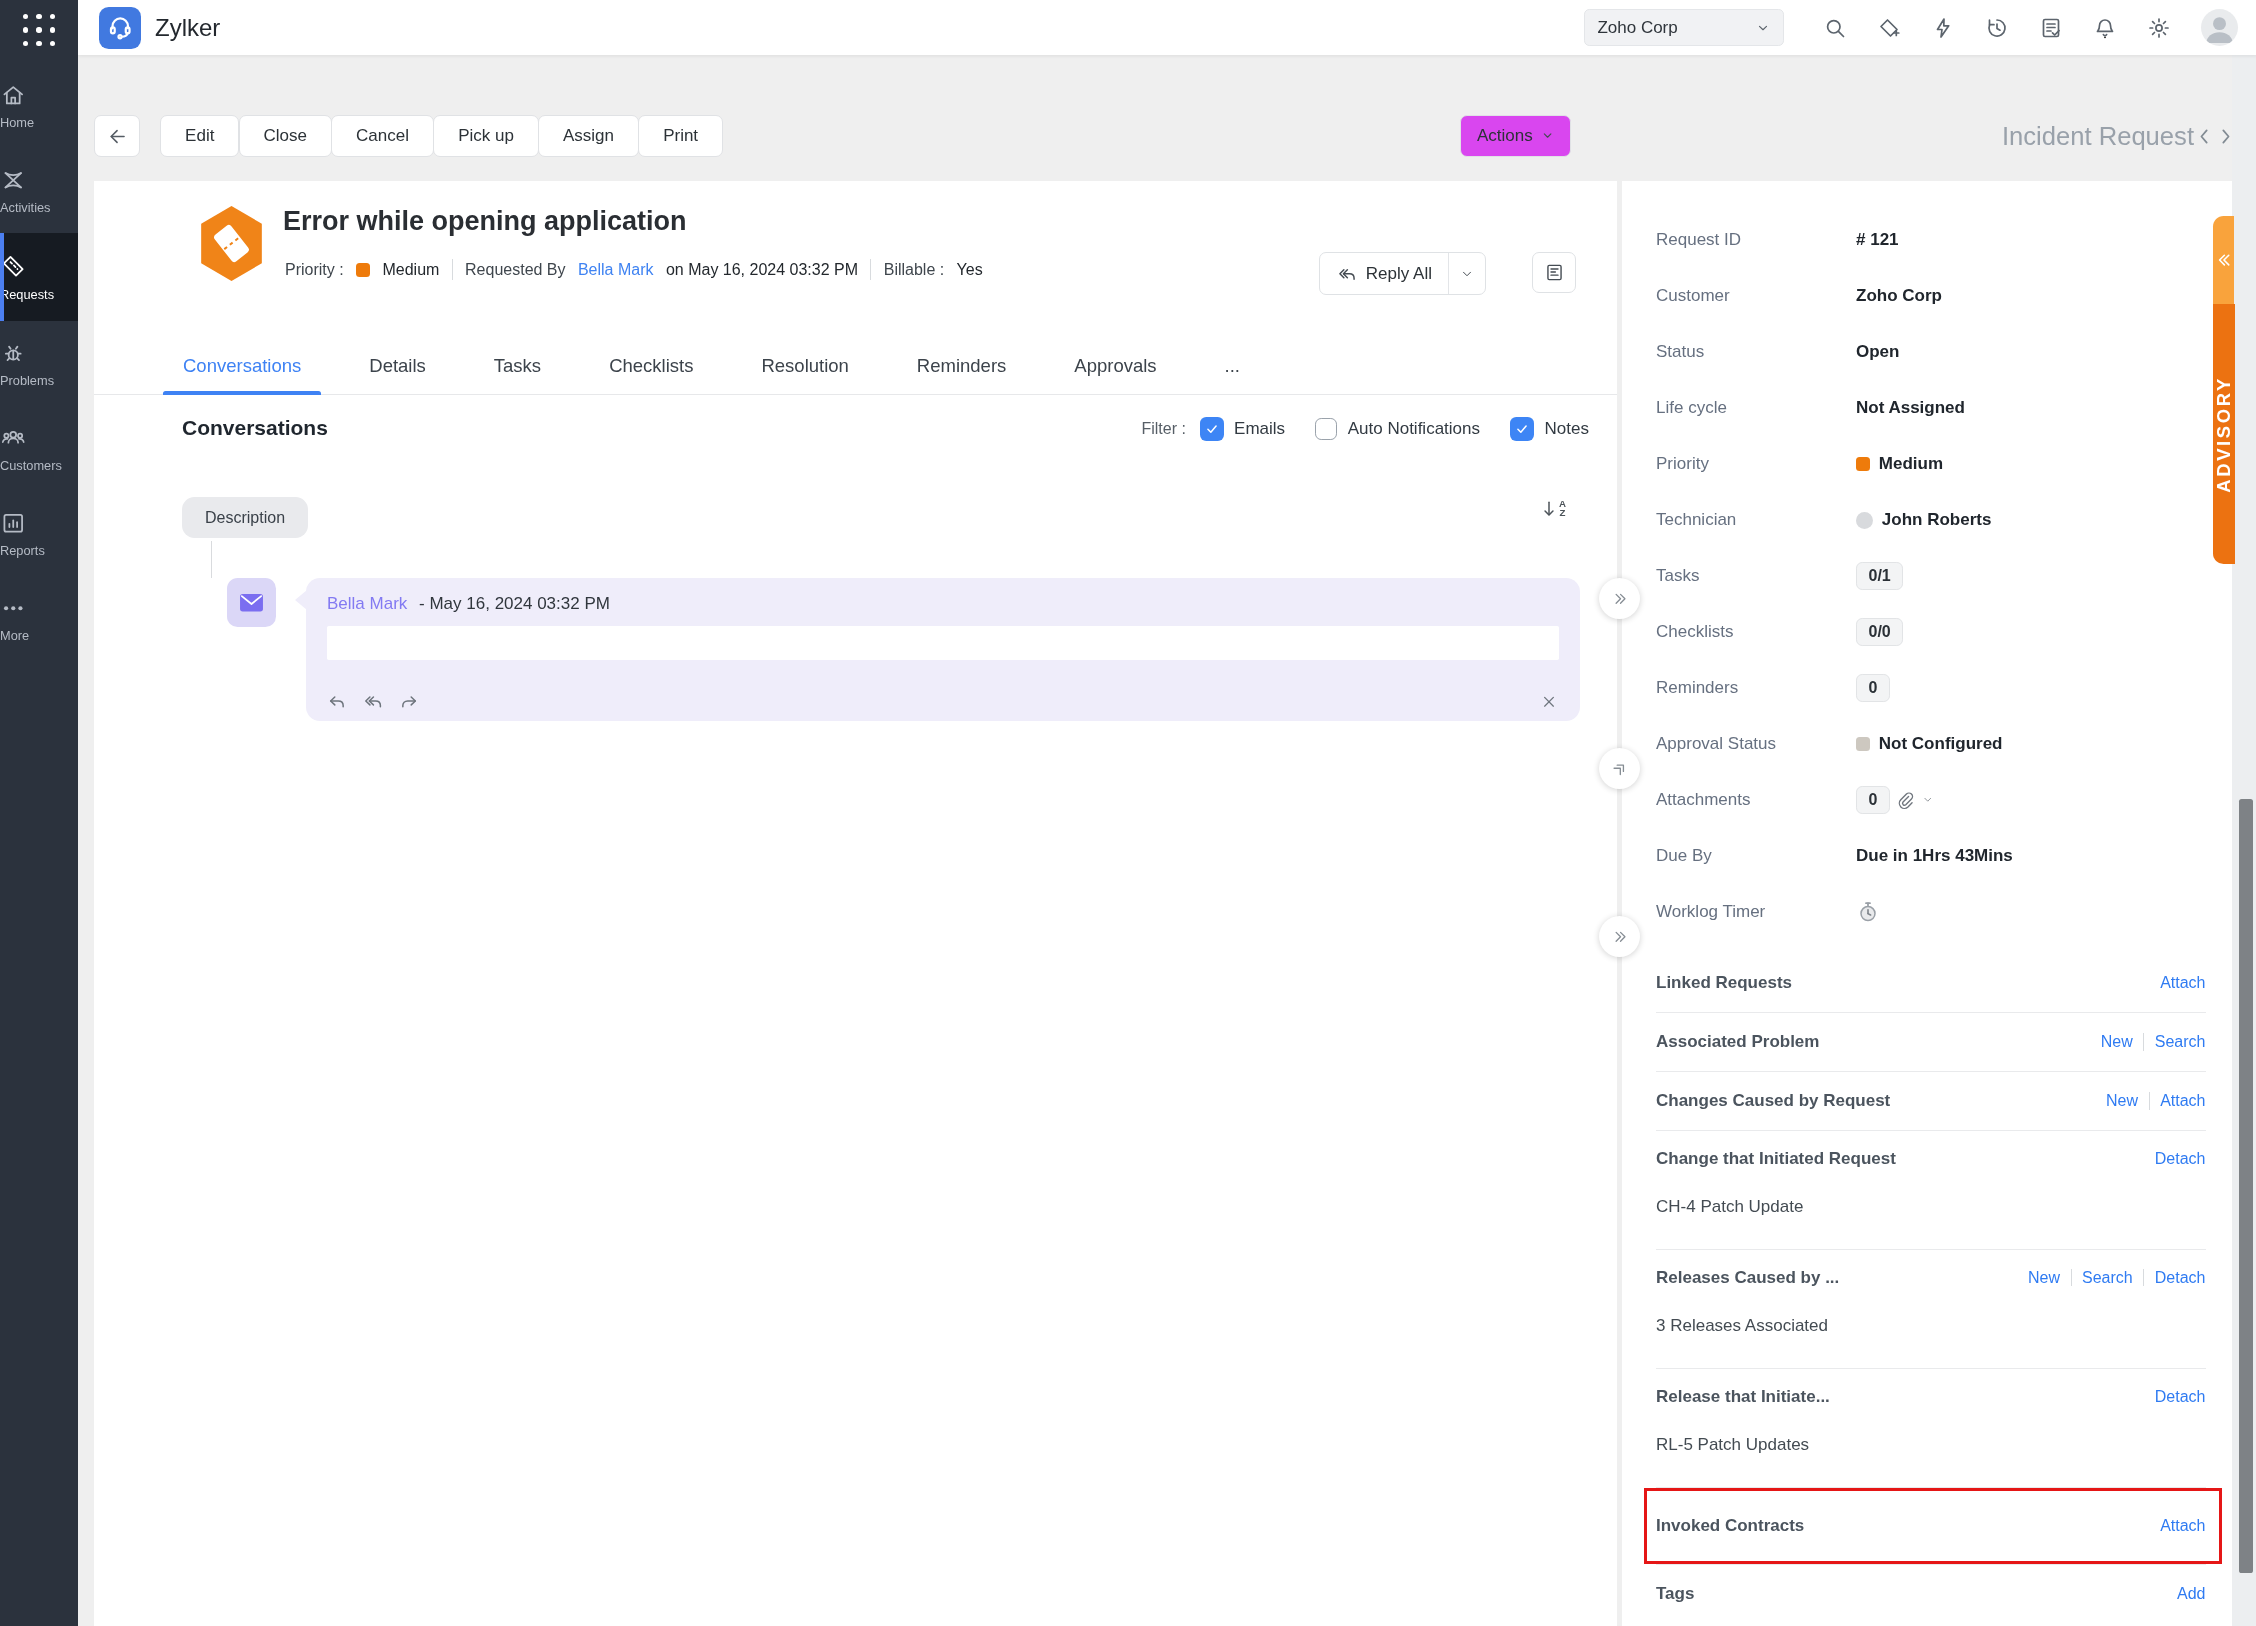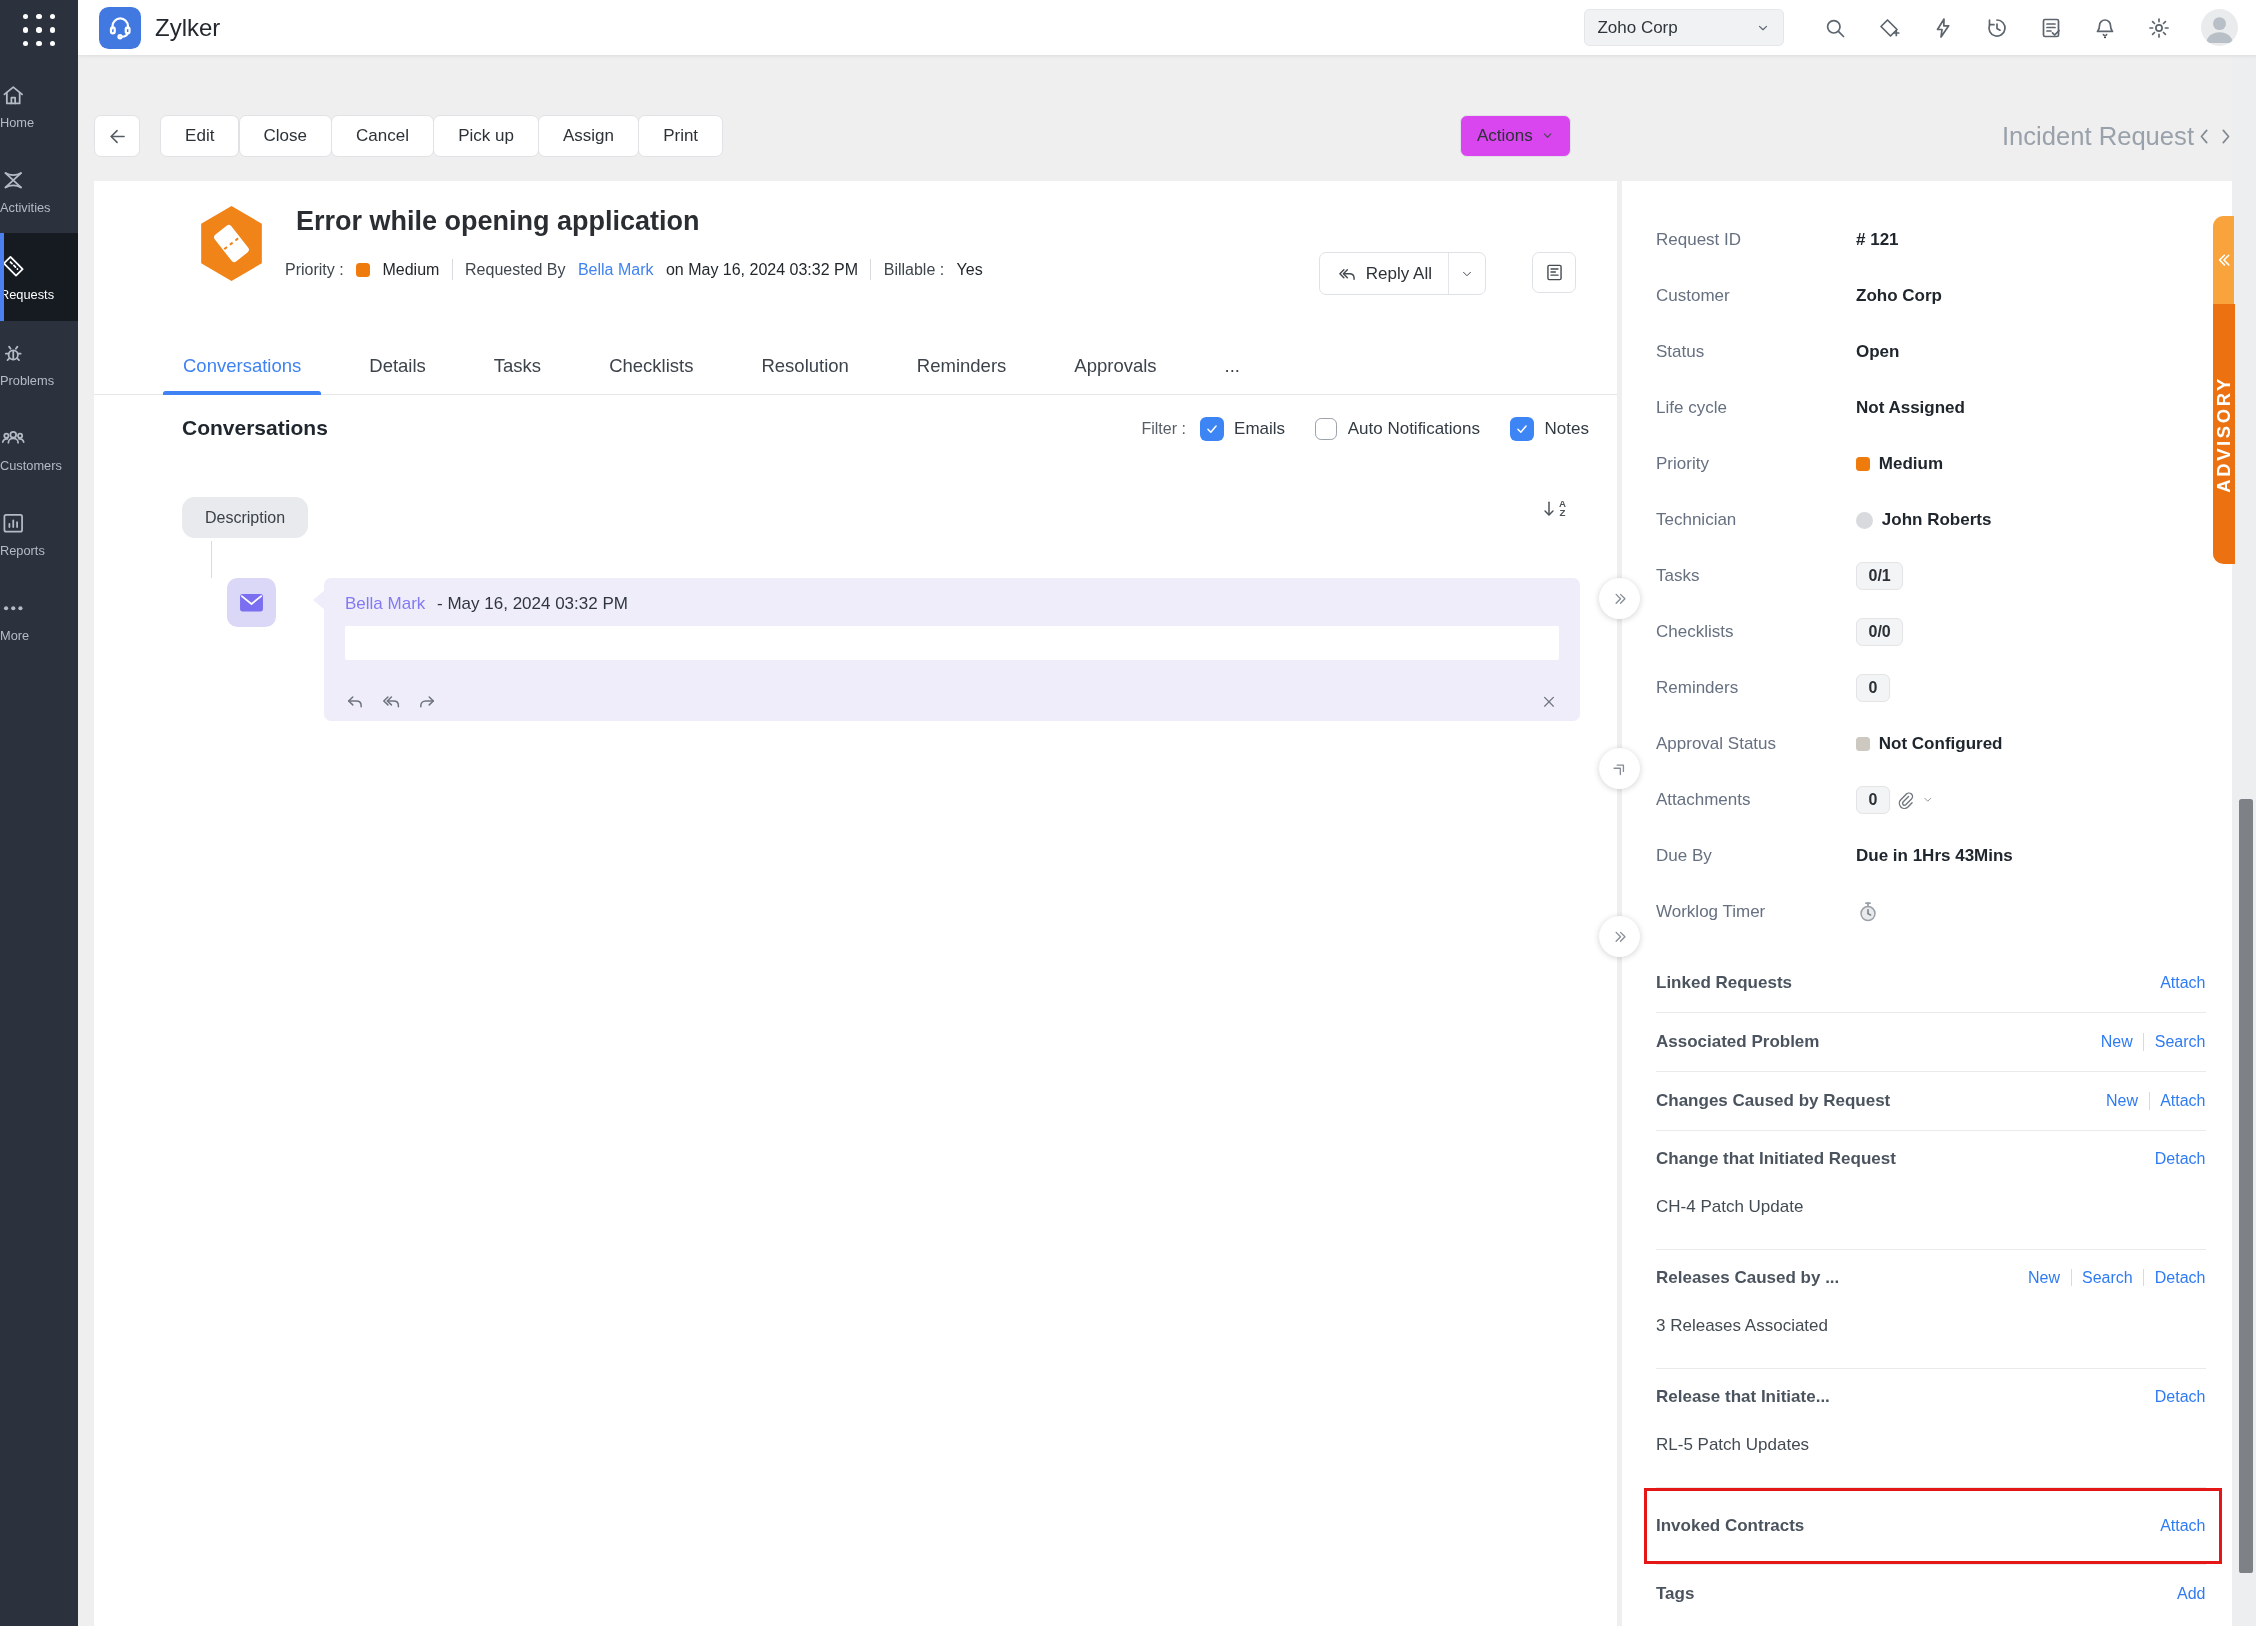--- a/index.html
+++ b/index.html
@@ -41,21 +41,21 @@
   .actionsbtn{position:absolute;left:1460px;top:115px;height:42px;padding:0 16px;background:#d946ef;border:0.9px solid #e0e2e5;
               border-radius:7px;display:flex;align-items:center;gap:8px;font-size:17px;color:#2c3237;z-index:6}
   .actionsbtn svg{width:13.2px;height:13.2px;stroke:#444b52;fill:none;stroke-width:2;stroke-linecap:round;stroke-linejoin:round}
   .ptitle{position:absolute;top:117px;right:21px;height:39px;display:flex;align-items:center;gap:0;
           color:#99a1aa;font-size:25.6px;font-weight:400;z-index:16}
   .ptitle svg{width:21px;height:21px;stroke:#828b93;fill:none;stroke-width:2;stroke-linecap:round;stroke-linejoin:round}
 
   
   .main{position:absolute;left:94px;top:181px;width:1523px;height:1446px;background:#fff;z-index:5}
   .hexico{position:absolute;left:102px;top:23px}
-  .req-title{position:absolute;left:202px;top:25px;font-size:27px;font-weight:700;color:#2a2e33}
+  .req-title{position:absolute;left:189px;top:25px;font-size:27px;font-weight:700;color:#2a2e33}
   .meta{position:absolute;left:191px;top:78px;display:flex;align-items:center;gap:12.4px;font-size:16px;color:#3f464d}
   .meta .dark{color:#23282d;font-weight:500}
   .meta .blue{color:#3f83f2}
   .meta .sw{width:14px;height:14px;border-radius:3.5px;background:#ee7b0b;display:inline-block}
   .vsep{width:0.9px;height:21px;background:#d8dbde}
   .replywrap{position:absolute;left:1225px;top:71px;display:flex;align-items:stretch;height:41px;background:#fff;
              border:0.9px solid #dfe2e5;border-radius:7px;overflow:hidden}
   .reply-main{display:flex;align-items:center;gap:8.8px;padding:0 16px;font-size:17px;color:#2c3237}
   .reply-dd{width:37px;display:flex;align-items:center;justify-content:center;border-left:0.9px solid #e3e5e8}
   .replywrap svg{stroke:#454c53;fill:none;stroke-width:1.7;stroke-linecap:round;stroke-linejoin:round}
@@ -78,21 +78,21 @@
   .fgap{width:8.8px}
 
   .chip{position:absolute;left:88px;top:316px;background:#e9eaed;border-radius:12.4px;padding:11.5px 23px;font-size:16px;color:#3a4149}
   .connector{position:absolute;left:117px;top:360px;width:0.9px;height:37px;background:#d9dbde}
   .sorticon{position:absolute;right:51px;top:319px;display:flex;align-items:center;gap:1.8px;color:#4c5359}
   .sorticon svg{width:16px;height:17.6px;stroke:#4c5359;fill:none;stroke-width:1.7;stroke-linecap:round;stroke-linejoin:round}
   .azcol{display:flex;flex-direction:column;font-size:9.7px;font-weight:700;line-height:8.8px}
 
   .mailtile{position:absolute;left:133px;top:397px;width:49px;height:49px;border-radius:10.6px;background:#dbd7f7;
             display:flex;align-items:center;justify-content:center}
-  .mailcard{position:absolute;left:230px;top:397px;right:37px;height:143px;background:#efedfa;border-radius:7px}
+  .mailcard{position:absolute;left:212px;top:397px;right:37px;height:143px;background:#efedfa;border-radius:14px}
   .mailcard::before{content:"";position:absolute;left:-11.5px;top:12.4px;width:0;height:0;
                     border-top:10.6px solid transparent;border-bottom:10.6px solid transparent;border-right:12.4px solid #efedfa}
   .mailhead{padding:16px 21px 0;font-size:17px}
   .mailhead .sender{color:#837af2}
   .mailhead .time{color:#30363d;font-weight:500;margin-left:7px}
   .quotebar{margin:12.4px 21px 0;height:34px;background:#fff;border-radius:1.8px}
   .mailfoot{position:absolute;left:21px;right:21px;bottom:10.6px;display:flex;align-items:center;gap:16px}
   .mailfoot svg{width:20px;height:17.6px;stroke:#6d747c;fill:none;stroke-width:1.7;stroke-linecap:round;stroke-linejoin:round}
   .mailfoot .spacer{flex:1}
 

